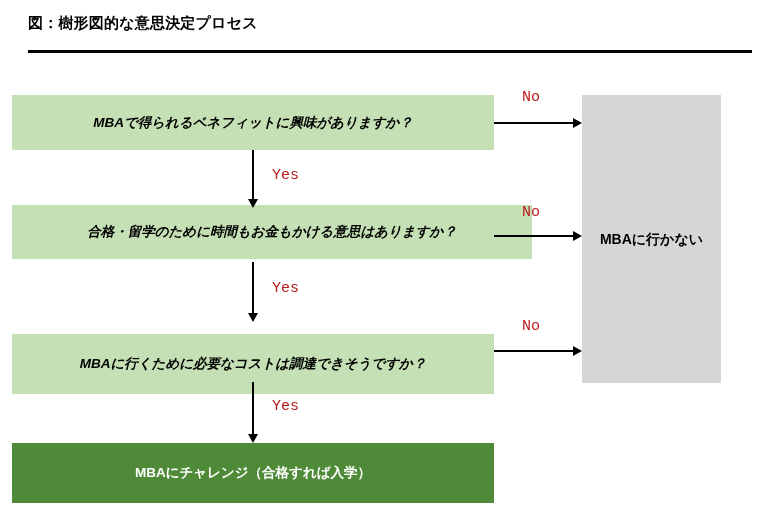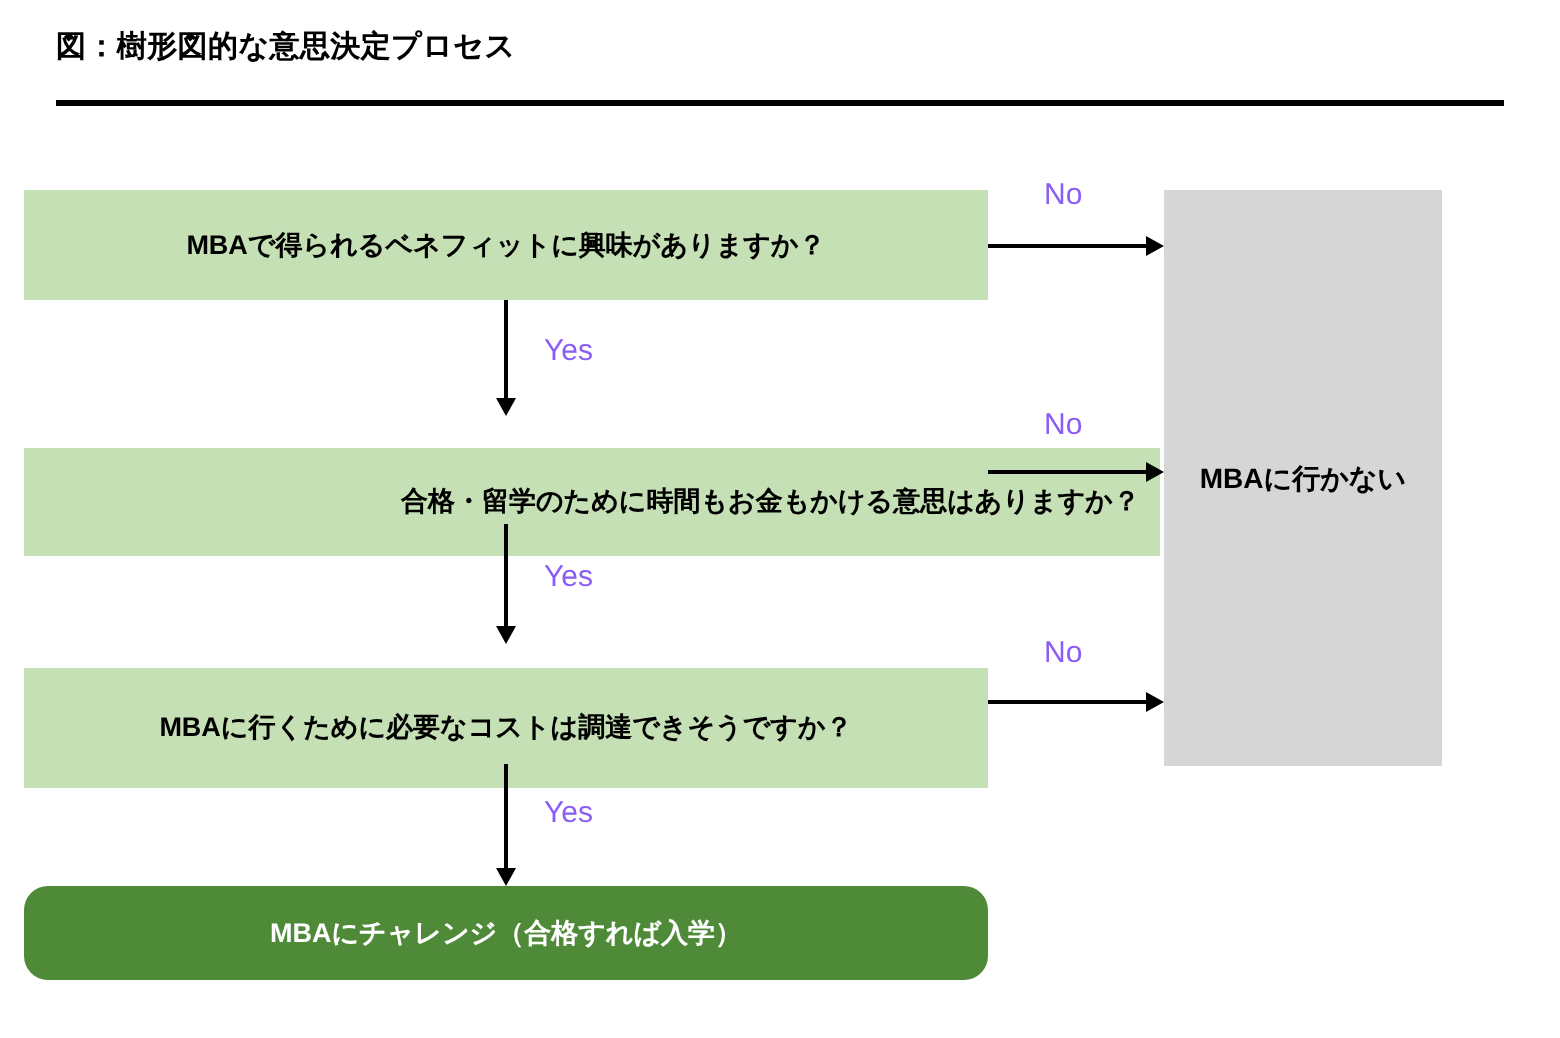--- a/index.html
+++ b/index.html
@@ -50,35 +50,36 @@
     text-align: center;
     box-sizing: border-box;
     padding: 0 10px;
     font-size: 13.5px;
     font-weight: bold;
     line-height: 1.45;
   }
   .node.decision {
     background: #c5e0b4;
     color: #000000;
+    font-style: italic;
   }
   .node.terminal {
     background: #4f8a38;
     color: #ffffff;
   }
   .node.reject {
     background: #d6d6d6;
     color: #000000;
     font-size: 14px;
   }
 
   #node-q1 { left: 12px;  top: 95px;  width: 482px; height: 55px; }
-  #node-q2 { left: 12px;  top: 224px; width: 568px; height: 54px; justify-content: flex-end; }
+  #node-q2 { left: 12px;  top: 205px; width: 520px; height: 54px; }
   #node-q3 { left: 12px;  top: 334px; width: 482px; height: 60px; }
-  #node-go { left: 12px;  top: 443px; width: 482px; height: 47px; border-radius: 12px; }
+  #node-go { left: 12px;  top: 443px; width: 482px; height: 60px; }
   #node-no { left: 582px; top: 95px;  width: 139px; height: 288px; }
 
   .node-line { display: block; }
 
   
   .conn {
     position: absolute;
   }
   
   .conn.vert .shaft {
@@ -137,22 +138,23 @@
 
   #arrow-no3 { left: 494px; top: 350px; }
   #arrow-no3 .shaft { width: 79px; }
   #arrow-no3 .head  { left: 79px; }
 
   
   .edge-label {
     position: absolute;
     font-size: 15px;
     font-weight: normal;
-    color: #8b5cf6;
+    color: #b91c1c;
     white-space: nowrap;
+    font-family: Liberation Mono, monospace;
   }
   #label-yes1 { left: 272px; top: 167px; }
   #label-yes2 { left: 272px; top: 280px; }
   #label-yes3 { left: 272px; top: 398px; }
   #label-no1  { left: 522px; top: 89px; }
   #label-no2  { left: 522px; top: 204px; }
   #label-no3  { left: 522px; top: 318px; }
 </style>
 </head>
 <body>

